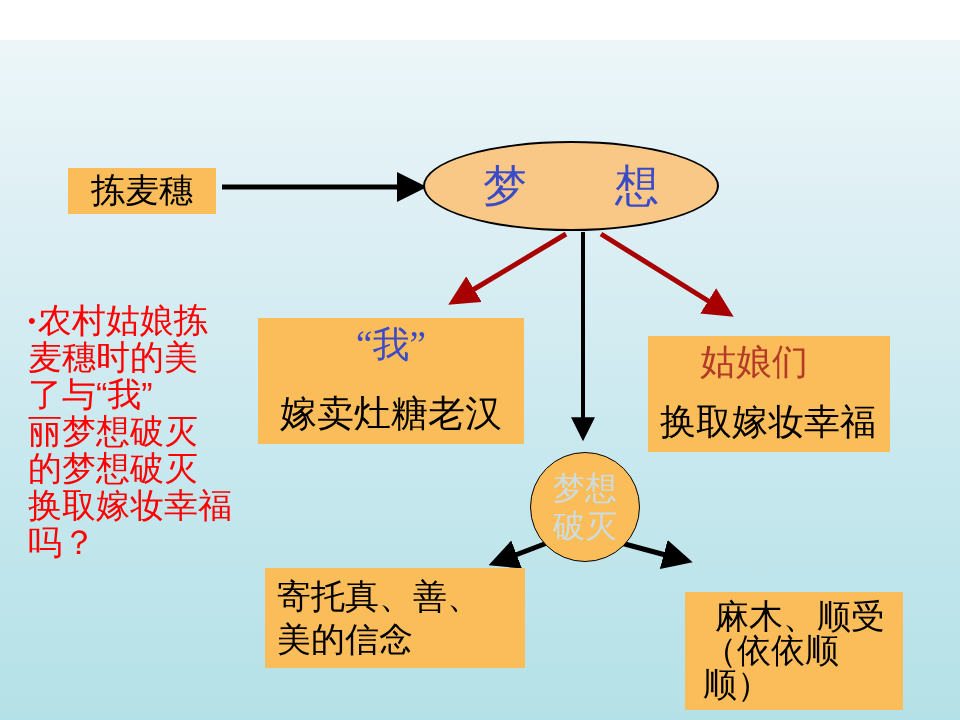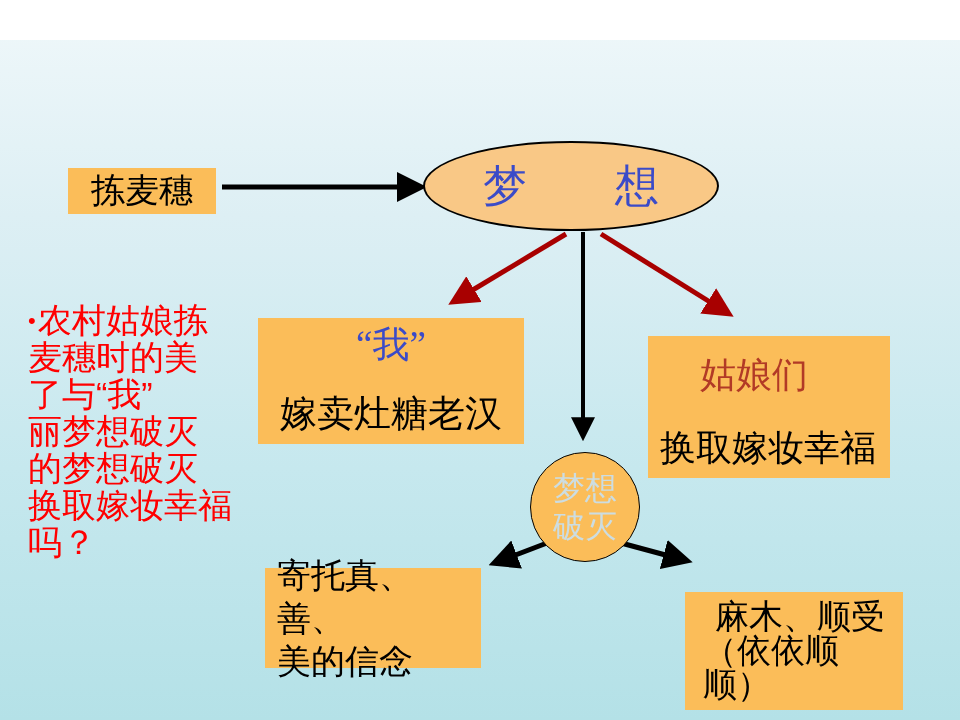--- a/index.html
+++ b/index.html
@@ -33,31 +33,31 @@
     position:absolute;left:423px;top:141px;width:296px;height:90px;
     border-radius:50%;
     background:var(--ellipse-fill,#f9c886);
     border:2px solid #000;
     box-sizing:border-box;
     display:flex;align-items:center;justify-content:center;
     font-size:44px;color:var(--blue-text,#3b4bc8);
   }
   #me-box{left:258px;top:318px;width:266px;height:126px;padding:8px 6px 12px;font-size:37px;line-height:1;}
   #me-box .title{color:var(--blue-text,#3b4bc8);}
-  #girls-box{left:648px;top:336px;width:242px;height:142px;padding:21px 8px 12px;font-size:36px;line-height:1;align-items:flex-start;}
+  #girls-box{left:648px;top:336px;width:242px;height:116px;padding:8px 8px 12px;font-size:36px;line-height:1;align-items:flex-start;}
   #girls-box .title{color:var(--dark-red-text,#b23a26);margin-left:44px;}
   #girls-box .detail{margin-left:4px;}
   #shatter-circle{
     left:530px;top:452px;width:110px;height:110px;border-radius:50%;
     border:1.5px solid #000;
     justify-content:center;
     font-size:32px;line-height:38px;
     color:var(--circle-text,#ccdde2);
   }
-  #faith-box{left:265px;top:568px;width:216px;height:100px;padding:6px 12px;font-size:34px;line-height:43px;align-items:flex-start;justify-content:center;}
+  #faith-box{left:265px;top:568px;width:260px;height:100px;padding:6px 12px;font-size:34px;line-height:43px;align-items:flex-start;justify-content:center;}
   #numb-box{left:685px;top:592px;width:218px;height:118px;padding:8px 18px 12px;font-size:34px;line-height:1;align-items:flex-start;justify-content:space-between;}
   #numb-box .l1{margin-left:12px;}
 
   #question{
     position:absolute;left:28px;top:302px;width:240px;
     font-family:"Liberation Sans","DejaVu Sans",sans-serif;
     font-weight:normal;
     color:var(--question-red,#ff0000);
     font-size:34px;line-height:37px;
     white-space:nowrap;

